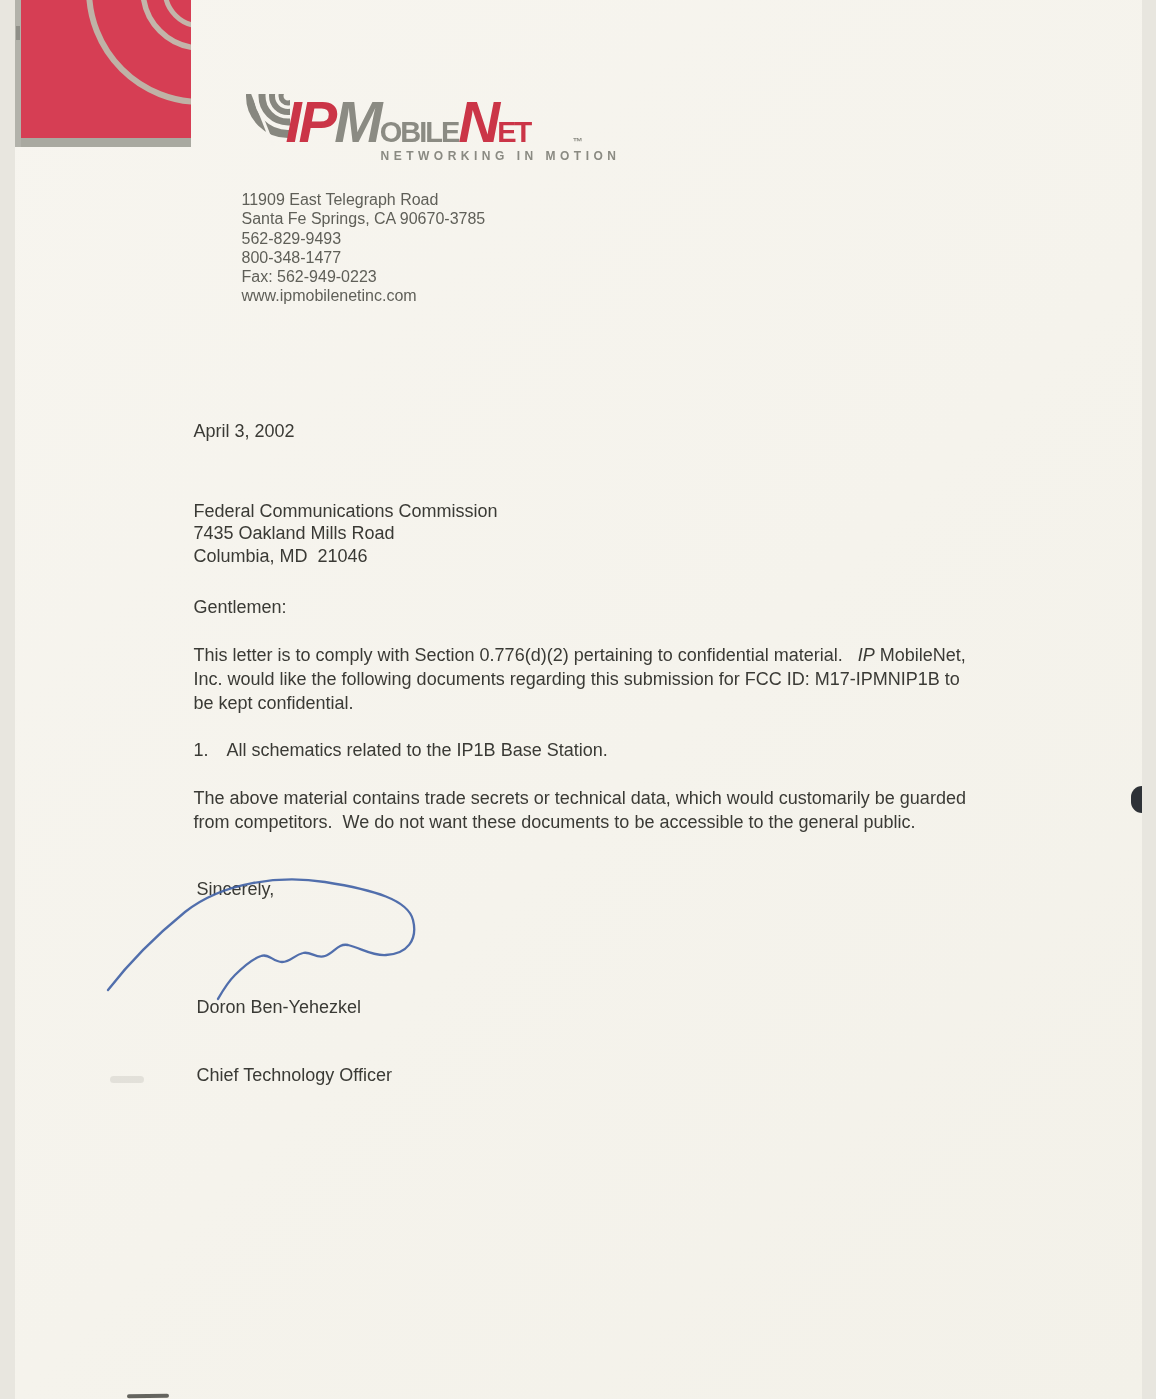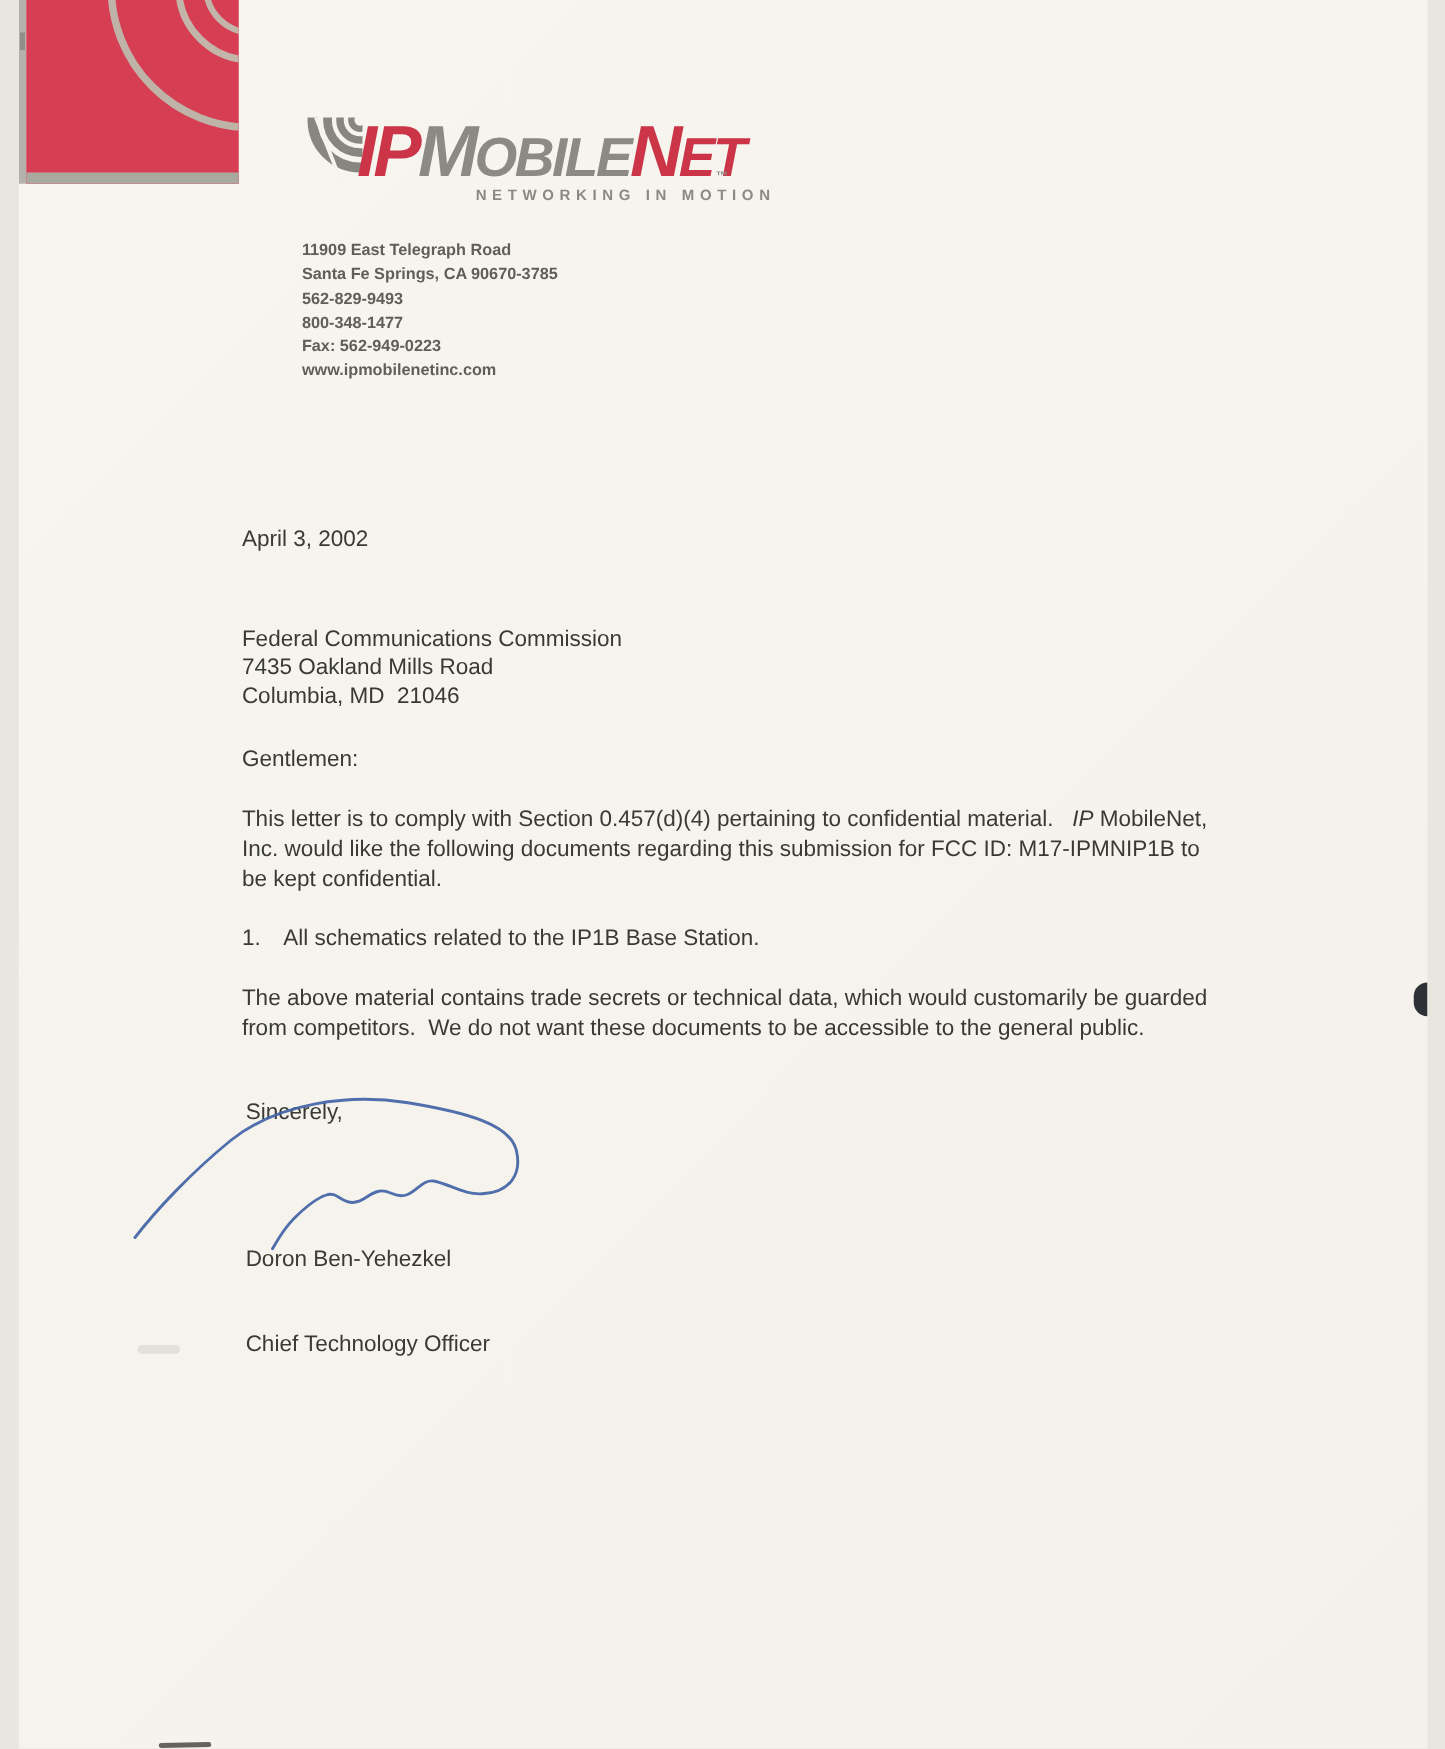--- a/index.html
+++ b/index.html
@@ -15,28 +15,28 @@
   
   .edge-strip{position:absolute;left:0;top:0;width:6px;height:147px;background:#b2b2aa;}
   
   .red-square{position:absolute;left:6px;top:0;width:170px;height:147px;background:#d63e54;overflow:hidden;}
   .red-square svg{position:absolute;left:0;top:0;}
   .red-bottom-strip{position:absolute;left:0;bottom:0;width:100%;height:9px;background:#a9a9a0;}
   
   .swoosh{position:absolute;left:223px;top:94px;width:52px;height:52px;overflow:hidden;}
   .logo-text{position:absolute;left:271px;top:96px;display:flex;align-items:baseline;white-space:nowrap;}
   .logo-text .lg{font-size:58px;font-weight:bold;font-style:italic;line-height:52px;letter-spacing:-3px;}
-  .logo-text .sm{font-size:44px;font-weight:bold;font-style:italic;line-height:52px;letter-spacing:-2px;}
+  .logo-text .sm{font-size:29px;font-weight:bold;line-height:52px;letter-spacing:-2px;}
   .logo-red{color:#cb3547;}
   .logo-gray{color:#8b8b83;}
   .tm-mark{position:absolute;left:558px;top:136px;font-size:10px;color:#8b8b83;font-weight:bold;}
   .tagline{position:absolute;left:366px;top:149px;font-size:12px;font-weight:bold;
            letter-spacing:4.5px;color:#8a8a82;}
   
-  .address{position:absolute;left:227px;top:190px;font-size:13px;font-weight:bold;
+  .address{position:absolute;left:227px;top:190px;font-size:16px;font-weight:normal;
            color:#5f5f58;line-height:19.3px;letter-spacing:0px;}
   
   .body-text{position:absolute;font-size:18px;line-height:24px;color:#3a3a35;white-space:pre-wrap;margin:0;}
   .date{left:179px;top:407px;margin-top:12px;}
   .recipient{left:179px;top:500px;line-height:22.4px;}
   .salutation{left:179px;top:595px;}
   .para1{left:179px;top:643px;}
   .item{left:179px;top:738px;display:flex;}
   .item .num{width:33px;flex:0 0 33px;}
   .para2{left:179px;top:786px;}
@@ -95,21 +95,21 @@
     <div>Fax: 562-949-0223</div>
     <div>www.ipmobilenetinc.com</div>
   </div>
 
   <p class="body-text date">April 3, 2002</p>
 
   <p class="body-text recipient"><span>Federal Communications Commission</span><br><span>7435 Oakland Mills Road</span><br><span>Columbia, MD  21046</span></p>
 
   <p class="body-text salutation">Gentlemen:</p>
 
-  <p class="body-text para1"><span>This letter is to comply with Section 0.457(d)(4) pertaining to confidential material.   </span><em>IP</em><span> MobileNet,</span><br><span>Inc. would like the following documents regarding this submission for FCC ID: M17-IPMNIP1B to</span><br><span>be kept confidential.</span></p>
+  <p class="body-text para1"><span>This letter is to comply with Section 0.776(d)(2) pertaining to confidential material.   </span><em>IP</em><span> MobileNet,</span><br><span>Inc. would like the following documents regarding this submission for FCC ID: M17-IPMNIP1B to</span><br><span>be kept confidential.</span></p>
 
   <div class="body-text item">
     <span class="num">1.</span>
     <span>All schematics related to the IP1B Base Station.</span>
   </div>
 
   <p class="body-text para2"><span>The above material contains trade secrets or technical data, which would customarily be guarded</span><br><span>from competitors.  We do not want these documents to be accessible to the general public.</span></p>
 
   <p class="body-text closing">Sincerely,</p>
 

